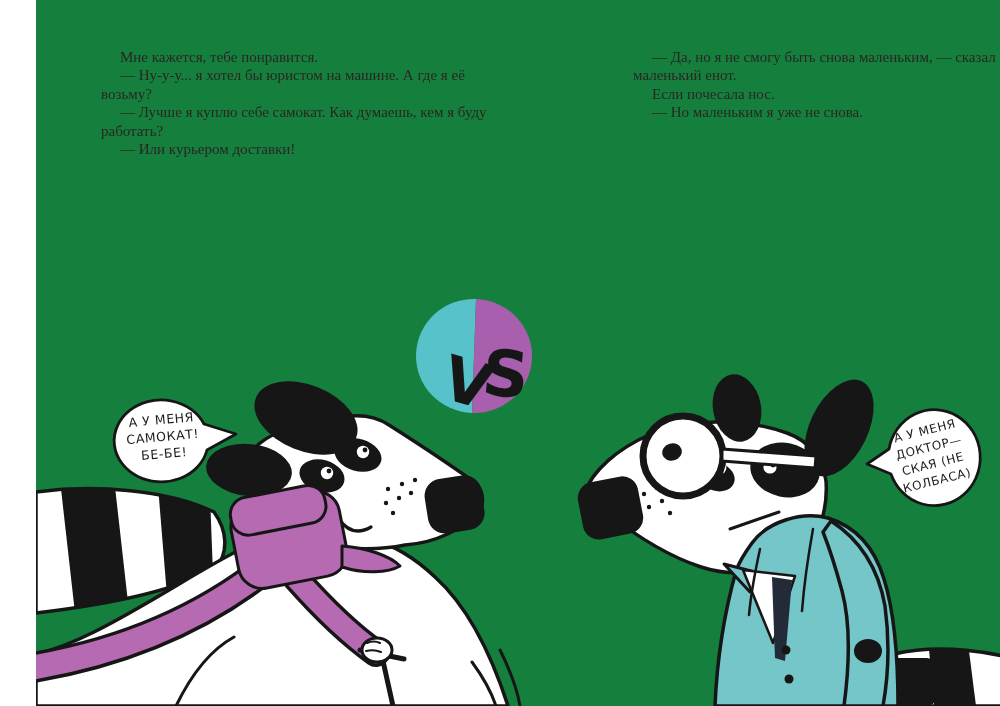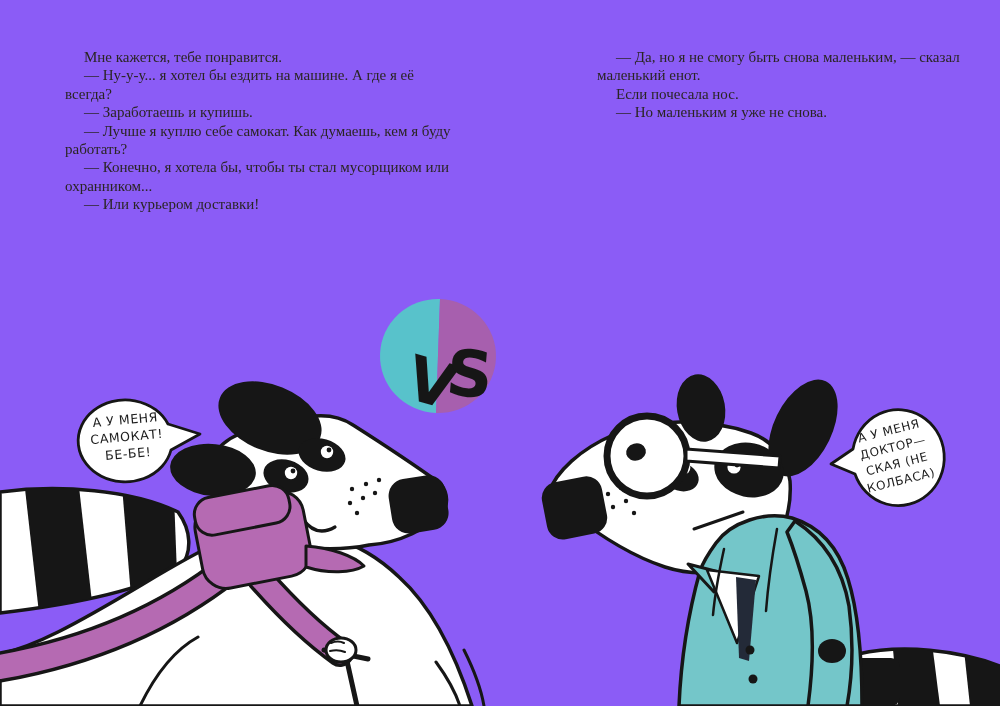--- a/index.html
+++ b/index.html
@@ -1,39 +1,37 @@
 <!DOCTYPE html>
 <html><head>
 <meta charset="utf-8">
 <style>
   html,body { margin:0; padding:0; }
   body {
     width:1000px; height:706px; position:relative; overflow:hidden;
     background:#ffffff;
     font-family:"Liberation Serif", serif;
   }
-  .page { position:absolute; inset:0; background:#8b5cf6; }
+  .page { position:absolute; inset:0; background:#15803d;margin-left:36px; }
   .col { position:absolute; top:48px; font-size:15px; line-height:18.4px; color:#2a2523; }
   .col p { margin:0; text-indent:19px; }
   .col-left  { left:65px;  width:386px; }
   .col-right { left:597px; width:394px;font-family:Liberation Serif, serif; }
   svg.art { position:absolute; left:0; top:0; display:block; }
   .bubble-txt { font-family:"DejaVu Sans", sans-serif; letter-spacing:0.6px; }
 </style>
 </head>
 <body>
 
 <div class="page">
 
   <div class="col col-left">
     <p>Мне кажется, тебе понравится.</p>
-    <p>— Ну-у-у... я хотел бы ездить на машине. А где я её всегда?</p>
-    <p>— Заработаешь и купишь.</p>
+    <p>— Ну-у-у... я хотел бы юристом на машине. А где я её возьму?</p>
     <p>— Лучше я куплю себе самокат. Как думаешь, кем я буду работать?</p>
-    <p>— Конечно, я хотела бы, чтобы ты стал мусорщиком или охранником...</p>
     <p>— Или курьером доставки!</p>
   </div>
 
   <div class="col col-right">
     <p>— Да, но я не смогу быть снова маленьким, — сказал маленький енот.</p>
     <p>Если почесала нос.</p>
     <p>— Но маленьким я уже не снова.</p>
   </div>
 
   <svg class="art" width="1000" height="706" viewBox="0 0 1000 706">

